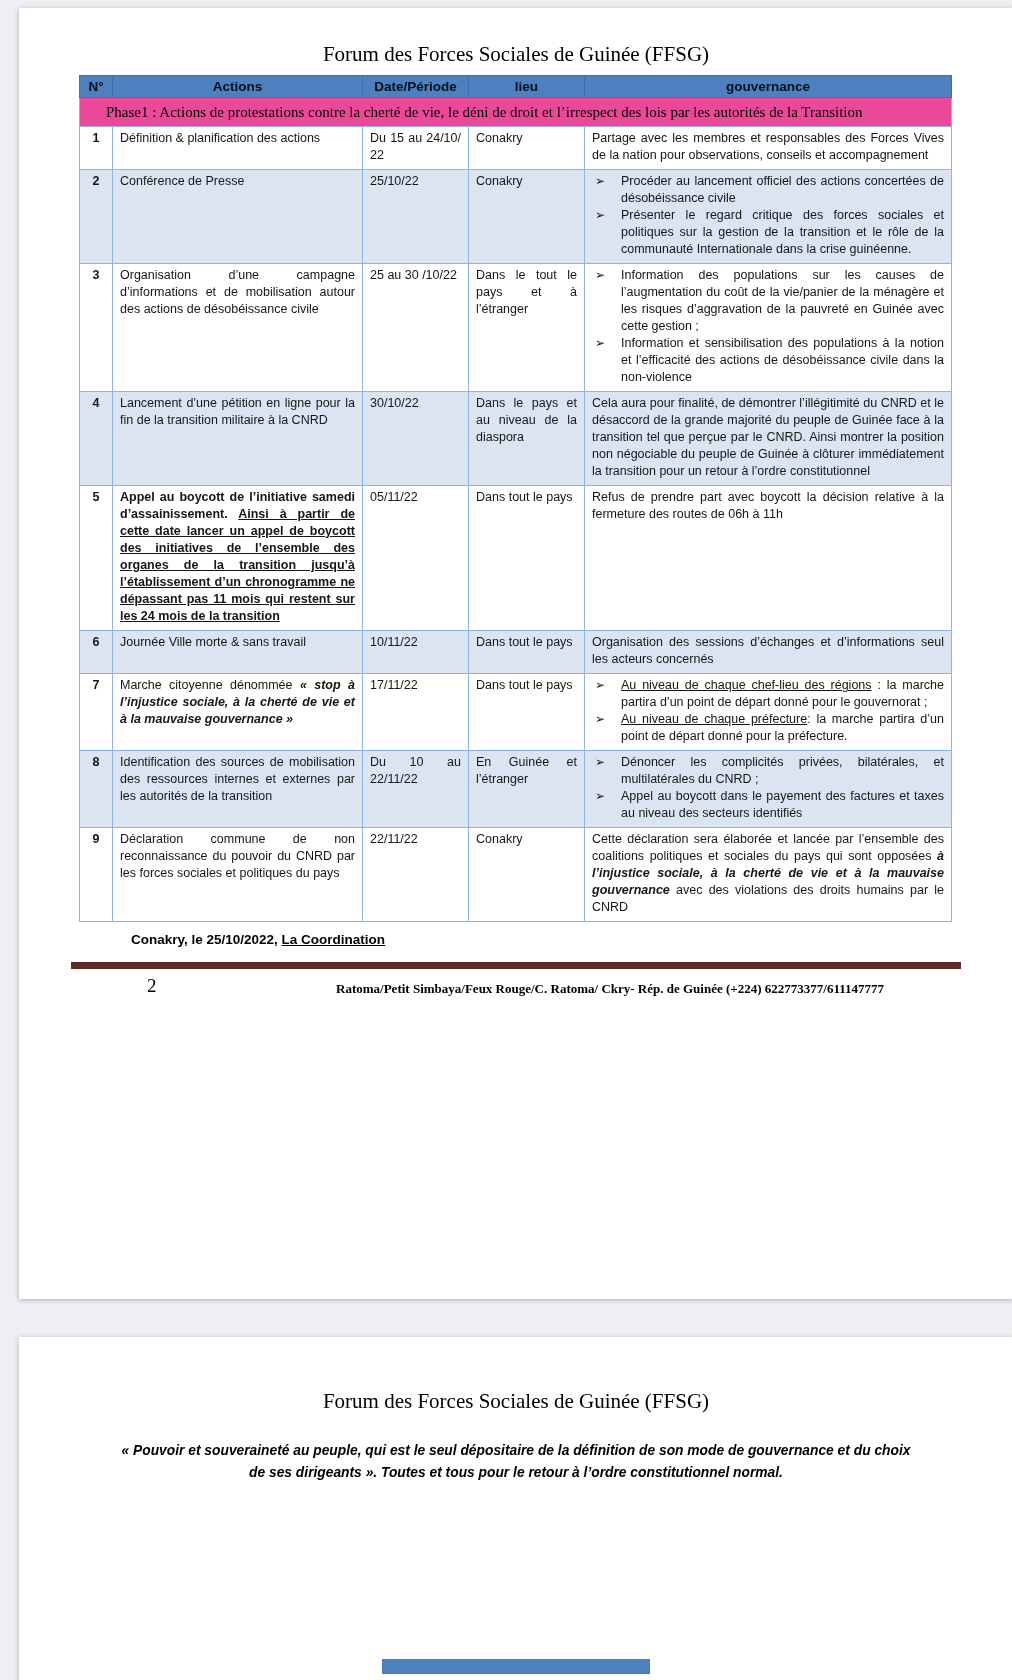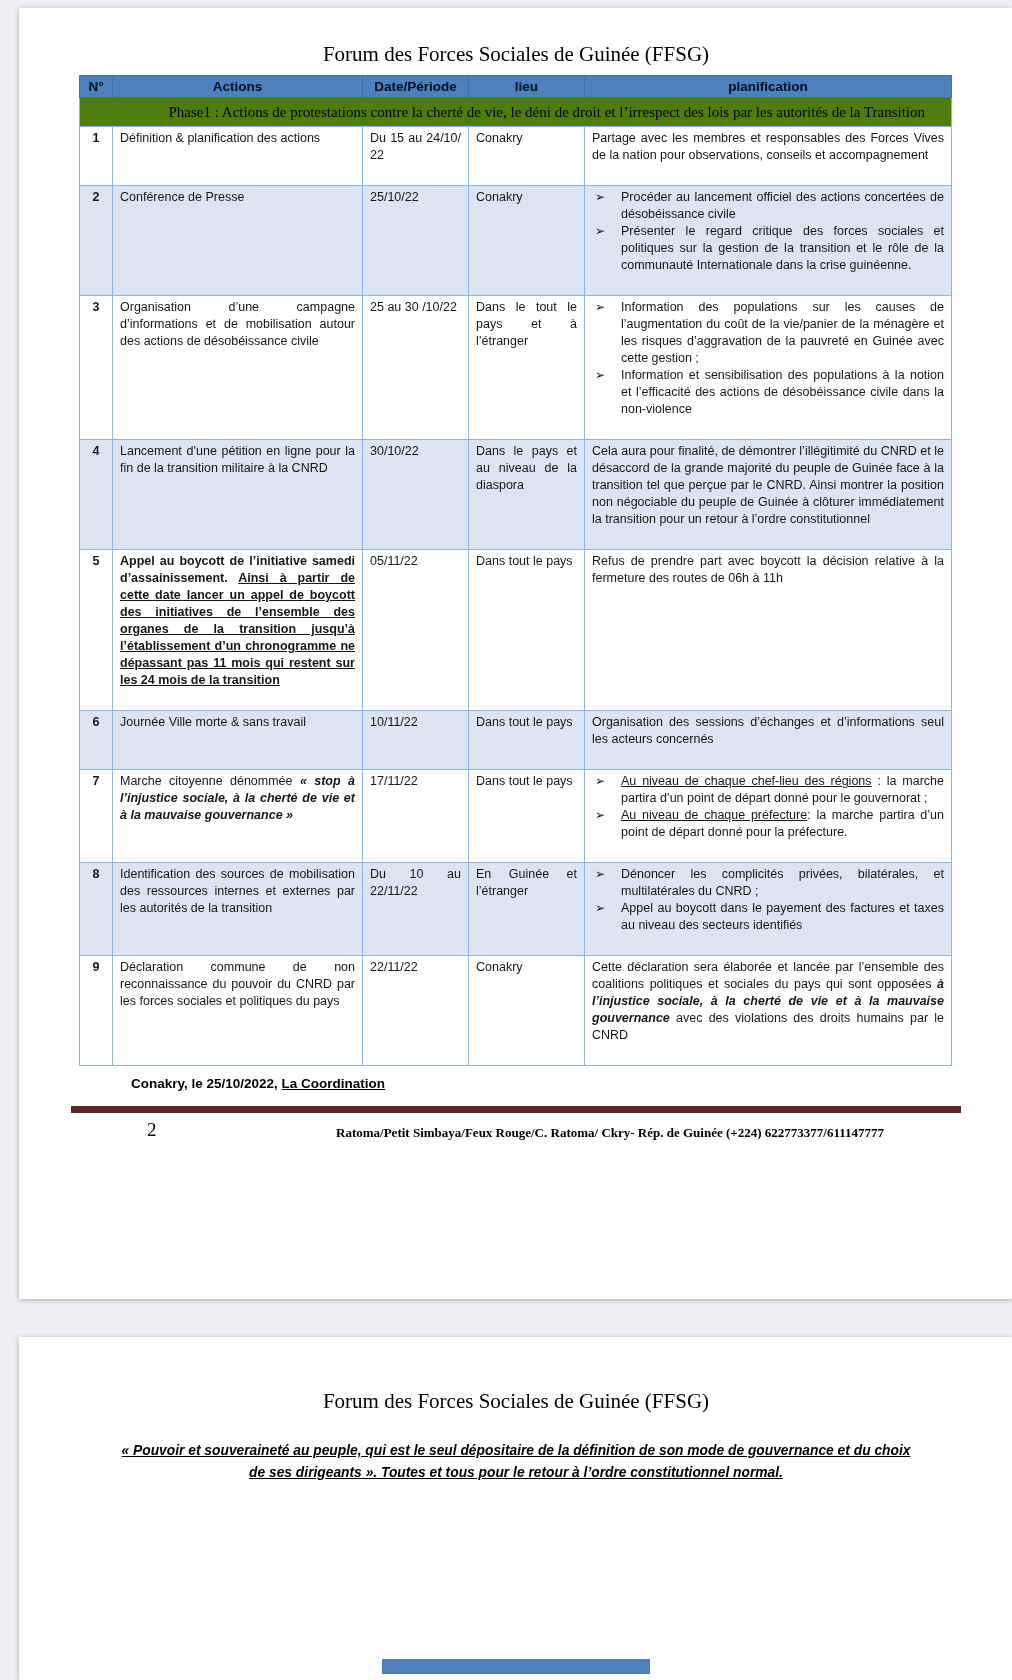--- a/index.html
+++ b/index.html
@@ -26,26 +26,26 @@
     margin:8px 0 0 60px;
   }
   col.c-num{width:33px}col.c-act{width:250px}col.c-date{width:106px}col.c-lieu{width:116px}col.c-obs{width:367px}
   th{
     background:#4d80bd;border:1px solid #3f71ab;color:#05101f;
     font-size:13.5px;font-weight:bold;text-align:center;padding:3px 2px;
   }
   td{
     border:1px solid #8eb4e3;vertical-align:top;
     font-size:12.5px;line-height:1.36;color:#161616;
-    padding:3px 7px 21px 7px;text-align:justify;
+    padding:3px 7px 5px 7px;text-align:justify;
   }
   tr.shade td{background:#dbe5f1;}
   td.num{font-weight:bold;text-align:center;padding:3px 2px;}
   tr.phase td{
-    background:#4d7c0f;color:#000;text-align:right;
+    background:#ec4899;color:#000;text-align:left;
     font-family:"Liberation Serif",serif;font-size:15px;
     padding:4px 26px;line-height:1.35;
   }
   tr.phase2 td{padding:4px 6px;}
   .bl{display:flex;}
   .bl .m{flex:0 0 26px;padding-left:3px;font-size:12px;}
   .bl .bt{flex:1;text-align:justify;}
   
   .signature{
     margin-top:10px;text-align:left;padding-left:112px;
@@ -60,21 +60,21 @@
     font-family:"Liberation Serif",serif;font-size:19px;color:#000;
   }
   .addr{
     position:absolute;left:240px;right:52px;top:3px;text-align:center;
     font-family:"Liberation Serif",serif;font-weight:bold;font-size:13px;color:#000;
   }
   
   #page-2 .doc-title{margin-top:52px;}
   .quote{
     margin:26px auto 0;width:790px;text-align:center;
-    font-weight:bold;font-style:italic;font-size:13.8px;line-height:1.6;color:#000;text-decoration:underline;
+    font-weight:bold;font-style:italic;font-size:13.8px;line-height:1.6;color:#000;
   }
   .table-peek{
     position:absolute;left:363px;bottom:6px;width:268px;height:15px;
     background:#4d80bd;
   }
 </style>
 </head>
 <body>
 
 <div class="page" id="page-1">
@@ -87,21 +87,21 @@
         <col class="c-date">
         <col class="c-lieu">
         <col class="c-obs">
     </colgroup>
     <thead id="table-head">
         <tr>
           <th><span style="font-weight: bold;">N°</span></th>
           <th><span style="font-weight: bold; margin-top: 41px;">Actions</span></th>
           <th><span style="font-weight: bold;">Date</span><span>/Période</span></th>
           <th><span style="font-weight: bold; margin-top: 24px;">lieu</span></th>
-          <th><span style="font-weight: bold;">planification</span></th>
+          <th><span style="font-weight: bold;">gouvernance</span></th>
         </tr>
       </thead>
     <tbody id="table-body">
         <tr class="phase phase1">
           <td colspan="5"><span>Phase1 : Actions de protestations contre la cherté de vie, le déni de droit et l’irrespect des lois par les autorités de la Transition</span></td>
         </tr>
         <tr>
           <td class="num">1</td>
           <td><span>Définition &amp; planification des actions</span></td>
           <td>Du 15 au 24/10/ 22</td>

